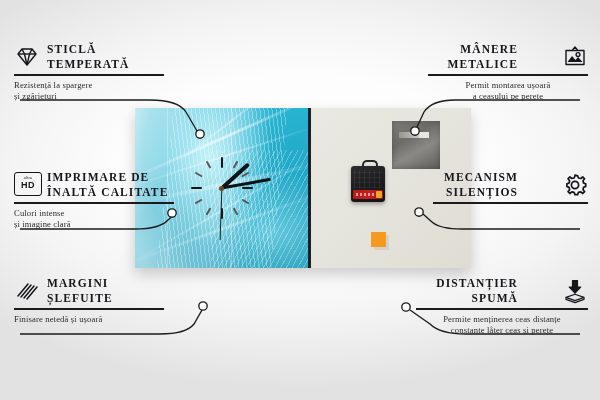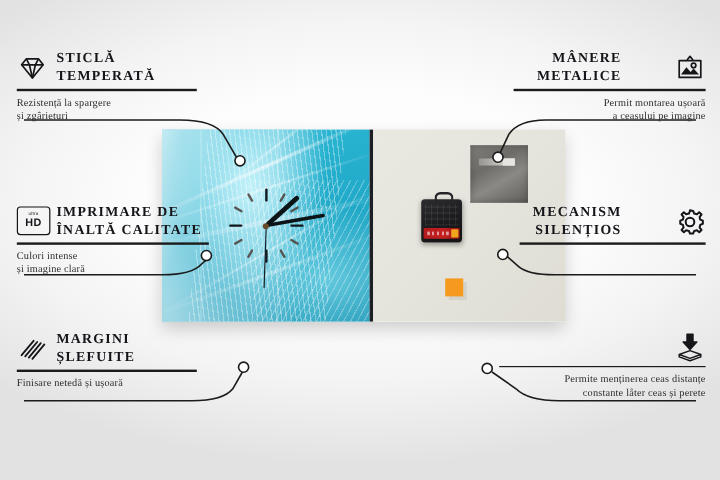--- a/index.html
+++ b/index.html
@@ -93,21 +93,21 @@
     font-family:"Liberation Serif",serif;font-weight:700;font-size:11.5px;
     letter-spacing:1.1px;color:#15151a;line-height:1.28;text-transform:uppercase;
   }
   .co-rule{height:1.2px;background:#1b1b1b;margin:3px 0 4px;}
   .co-sub{font-size:8.6px;color:#2b2b30;line-height:1.38;letter-spacing:.15px;}
   .left .co-head{justify-content:flex-start;}
   .left .co-title{text-align:left;}
   .left .co-sub{text-align:left;}
   .right .co-head{justify-content:flex-end;gap:44px;}
   .right .co-title{text-align:right;}
-  .right .co-sub{text-align:right;}
+  .right .co-sub{text-align:center;}
   .ico{width:26px;height:26px;flex:0 0 26px;position:relative;color:#15151a;}
   .ico svg{display:block;width:26px;height:26px;}
   .hdbox{
     width:26px;height:22px;border:1.6px solid #15151a;border-radius:3px;
     display:flex;flex-direction:column;align-items:center;justify-content:center;line-height:1;
   }
   .hdbox b{font-size:9px;font-weight:700;letter-spacing:.4px;font-family:"Liberation Sans",sans-serif;}
   .hdbox s{font-size:3.8px;text-decoration:none;letter-spacing:.2px;font-family:"Liberation Sans",sans-serif;margin-bottom:.5px;}
 
   
@@ -290,21 +290,21 @@
           <path d="M10.5 6 L13 3 L15.5 6"></path>
               <rect x="4" y="6.5" width="18" height="14"></rect>
           <path d="M5.5 18 L10 12 L13.5 16 L16 13 L20.5 18 Z" fill="currentColor" stroke="none"></path>
           <circle cx="16" cy="10.5" r="1.9"></circle>
         </g>
           </svg>
       </span>
     </div>
     <div class="co-rule"></div>
     <div class="co-sub">
-      <span>Permit montarea ușoară</span><br><span>a ceasului pe imagine</span>
+      <span>Permit montarea ușoară</span><br><span>a ceasului pe perete</span>
     </div>
   </div>
 
   <div class="callout right" id="c-mech">
     <div class="co-head">
       <span class="co-title">
         <span>MECANISM</span><br><span>SILENȚIOS</span>
       </span>
       <span class="ico">
         <svg viewBox="0 0 26 26">
@@ -313,20 +313,23 @@
           <circle cx="13" cy="13" r="3.6"></circle>
         </g>
           </svg>
       </span>
     </div>
     <div class="co-rule"></div>
   </div>
 
   <div class="callout right" id="c-foam">
     <div class="co-head">
+      <span class="co-title">
+        <span>DISTANȚIER</span><br><span>SPUMĂ</span>
+      </span>
       <span class="ico">
         <svg viewBox="0 0 26 26">
             <g fill="currentColor" stroke="currentColor" stroke-width="1.2" stroke-linejoin="round">
           <path d="M10.5 2.5 h5 v6.5 h3.2 L13 15.2 L7.3 9 h3.2 z"></path>
           <path d="M13 16.2 L22 19.4 L13 22.6 L4 19.4 Z" fill="none"></path>
           <path d="M4 19.4 v2 L13 24.6 L22 21.4 v-2" fill="none"></path>
         </g>
           </svg>
       </span>
     </div>

